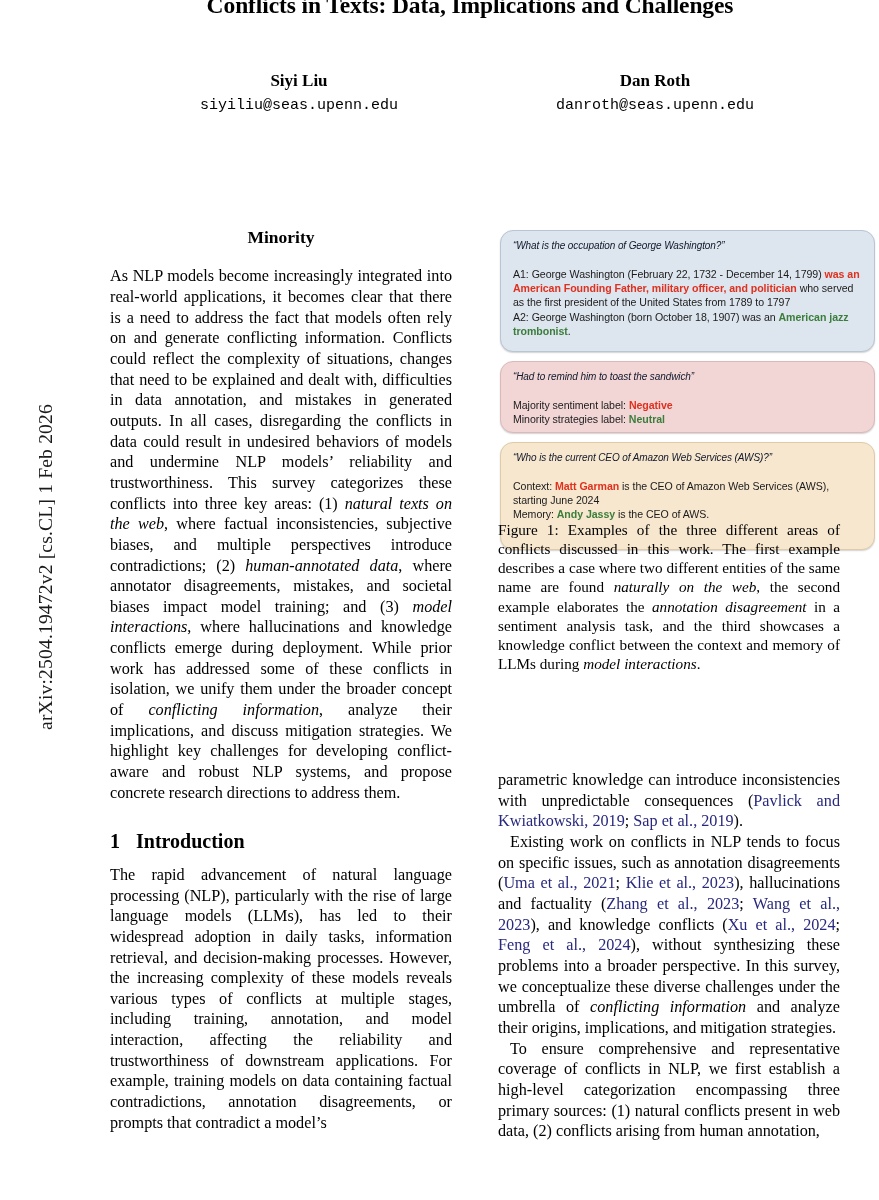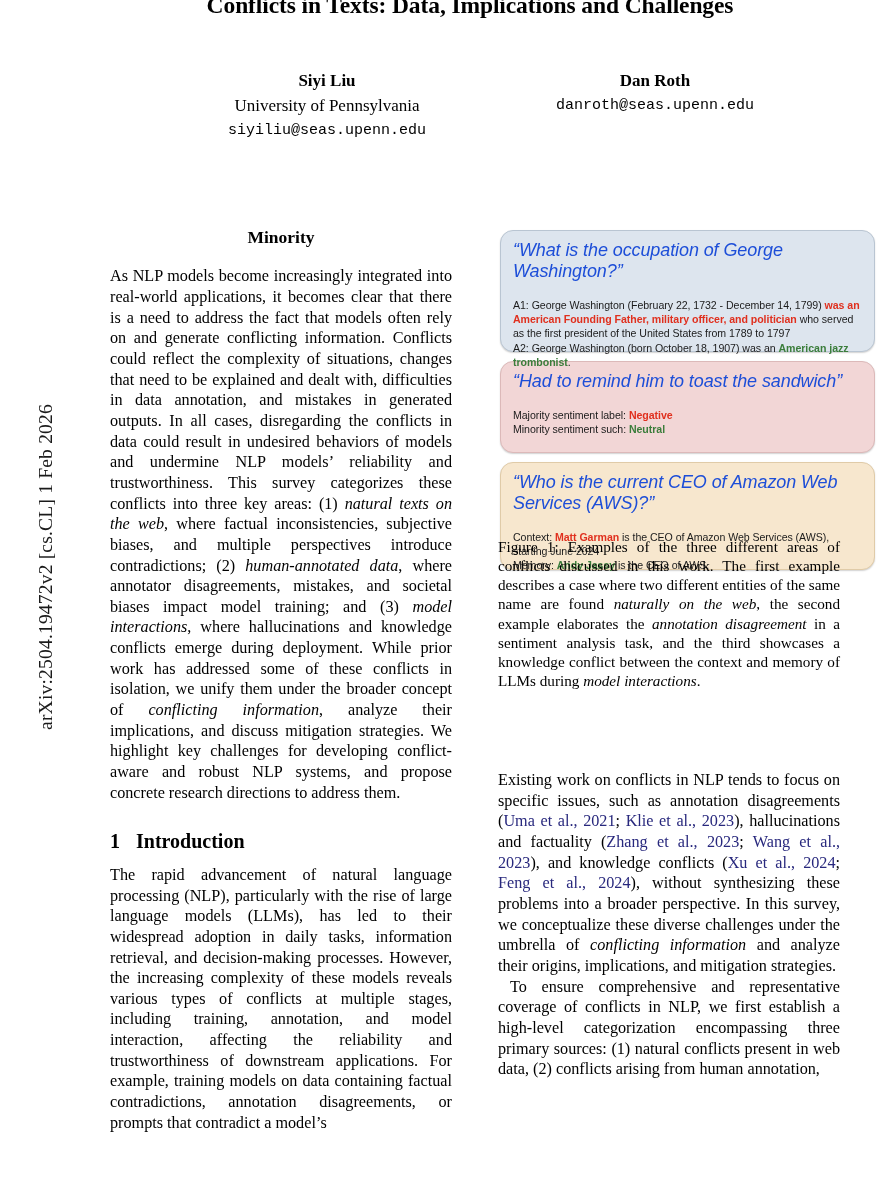--- a/index.html
+++ b/index.html
@@ -51,21 +51,21 @@
     font-weight: bold;
     letter-spacing: -0.1px;
   }
 
   .author-block {
     position: absolute;
     top: 70px;
     text-align: center;
     font-size: 17px;
   }
-  #author-left  { left: 132px; width: 390px; }
+  #author-left  { left: 104px; width: 390px; }
   #author-right { left: 455px; width: 400px; }
 
   .author-name {
     font-weight: bold;
     font-size: 17px;
     line-height: 1.35;
   }
   .author-affil {
     font-size: 17px;
     line-height: 1.35;
@@ -131,45 +131,45 @@
 
   .fig-box {
     border-radius: 13px;
     padding: 9px 12px 10px 12px;
     margin-bottom: 9px;
     font-family: "Liberation Sans", "DejaVu Sans", sans-serif;
     box-sizing: border-box;
     box-shadow: 0 1px 1.5px rgba(0,0,0,0.18);
   }
   #fig-box-web        { background: #dde5ee; border: 1px solid #b9c5d2; height: 122px; }
-  #fig-box-annotation { background: #f2d6d6; border: 1px solid #dcb9b9; height: 92px; }
+  #fig-box-annotation { background: #f2d6d6; border: 1px solid #dcb9b9; height: 72px; }
   #fig-box-model      { background: #f7e7ce; border: 1px solid #e0cba8; height: 108px; }
 
   .fig-q {
     font-style: italic;
-    font-size: 18px;
+    font-size: 10px;
     font-weight: 500;
-    color: #1d4ed8;
+    color: #0f172a;
     margin-bottom: 10px;
     letter-spacing: -0.1px;
   }
   .fig-lines {
     font-size: 10.6px;
     line-height: 1.34;
     color: #1b1b1b;
     letter-spacing: -0.05px;
     margin-top: 16px;
   }
   .fig-lines .red   { color: #e0301e; font-weight: bold; }
   .fig-lines .green { color: #3b7d3b; font-weight: bold; }
 
   #fig-caption {
     position: absolute;
     left: 498px;
-    top: 537px;
+    top: 520px;
     width: 342px;
     font-size: 15.2px;
     line-height: 1.26;
     text-align: justify;
   }
 
   #col-right-body {
     position: absolute;
     left: 498px;
     top: 770px;
@@ -183,21 +183,20 @@
 <body>
 
 <div id="arxiv-stamp">arXiv:2504.19472v2  [cs.CL]  1 Feb 2026</div>
 
 <div id="page">
 
   <div id="title">Conflicts in Texts: Data, Implications and Challenges</div>
 
   <div class="author-block" id="author-left">
     <div class="author-name">Siyi Liu</div>
-    <div class="author-affil">University of Pennsylvania</div>
     <div class="author-email">siyiliu@seas.upenn.edu</div>
   </div>
 
   <div class="author-block" id="author-right">
     <div class="author-name">Dan Roth</div>
     <div class="author-email">danroth@seas.upenn.edu</div>
   </div>
 
   <div class="col" id="col-left">
     <div id="abstract-heading">Minority</div>
@@ -219,38 +218,39 @@
       <div class="fig-lines">
         <span>A1: George Washington (February 22, 1732 - December 14, 1799) </span><span class="red">was an American Founding Father, military officer, and politician</span><span> who served as the first president of the United States from 1789 to 1797</span><br>
         <span>A2: George Washington (born October 18, 1907) was an </span><span class="green">American jazz trombonist</span><span>.</span>
       </div>
     </div>
 
     <div class="fig-box" id="fig-box-annotation">
       <div class="fig-q">“Had to remind him to toast the sandwich”</div>
       <div class="fig-lines">
         <span>Majority sentiment label: </span><span class="red">Negative</span><br>
-        <span>Minority sentiment such: </span><span class="green">Neutral</span>
+        <span>Minority strategies label: </span><span class="green">Neutral</span>
       </div>
     </div>
 
     <div class="fig-box" id="fig-box-model">
       <div class="fig-q">“Who is the current CEO of Amazon Web Services (AWS)?”</div>
       <div class="fig-lines">
         <span>Context: </span><span class="red">Matt Garman</span><span> is the CEO of Amazon Web Services (AWS), starting June 2024</span><br>
         <span>Memory: </span><span class="green">Andy Jassy</span><span> is the CEO of AWS.</span>
       </div>
     </div>
 
   </div>
 
   <div id="fig-caption">
     <span>Figure 1:</span><span> Examples of the three different areas of conflicts discussed in this work. The first example describes a case where two different entities of the same name are found </span><em>naturally on the web</em><span>, the second example elaborates the </span><em>annotation disagreement</em><span> in a sentiment analysis task, and the third showcases a knowledge conflict between the context and memory of LLMs during </span><em>model interactions</em><span>.</span>
   </div>
 
   <div id="col-right-body">
+    <p class="body-par"><span>parametric knowledge can introduce inconsistencies with unpredictable consequences (</span><span class="cite">Pavlick and Kwiatkowski, 2019</span><span>; </span><span class="cite">Sap et al., 2019</span><span>).</span></p>
 
     <p class="body-par"><span>Existing work on conflicts in NLP tends to focus on specific issues, such as annotation disagreements (</span><span class="cite">Uma et al., 2021</span><span>; </span><span class="cite">Klie et al., 2023</span><span>), hallucinations and factuality (</span><span class="cite">Zhang et al., 2023</span><span>; </span><span class="cite">Wang et al., 2023</span><span>), and knowledge conflicts (</span><span class="cite">Xu et al., 2024</span><span>; </span><span class="cite">Feng et al., 2024</span><span>), without synthesizing these problems into a broader perspective. In this survey, we conceptualize these diverse challenges under the umbrella of </span><em>conflicting information</em><span> and analyze their origins, implications, and mitigation strategies.</span></p>
 
     <p class="body-par">To ensure comprehensive and representative coverage of conflicts in NLP, we first establish a high-level categorization encompassing three primary sources: (1) natural conflicts present in web data, (2) conflicts arising from human annotation,</p>
   </div>
 
 </div>
 
 </body></html>

